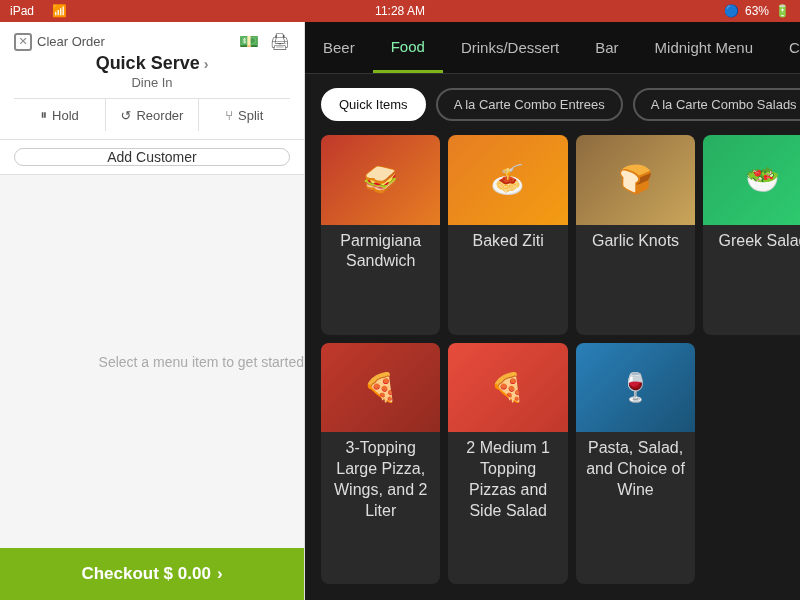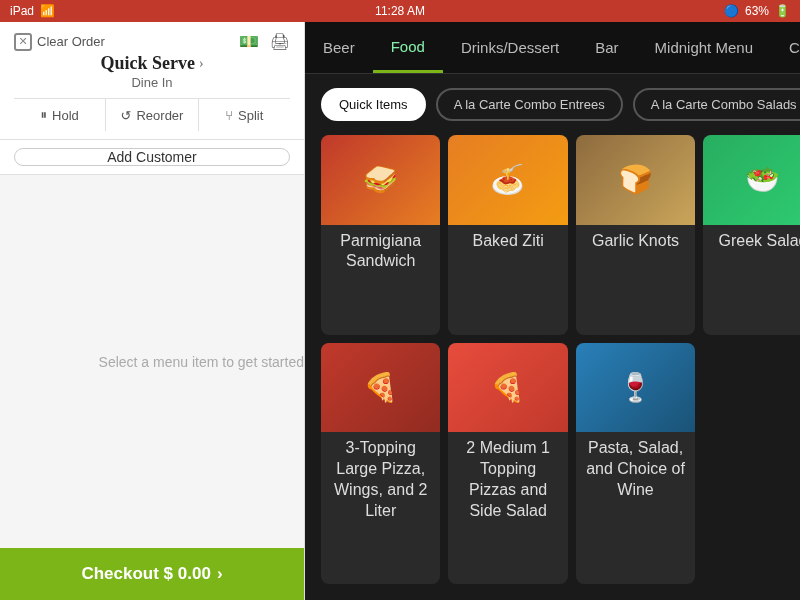--- a/index.html
+++ b/index.html
@@ -6,21 +6,21 @@
     body { width: 800px; height: 600px; overflow: hidden; font-family: -apple-system, BlinkMacSystemFont, "Helvetica Neue", Arial, sans-serif; background: #000; }
 
     
     .status-bar {
       width: 800px; height: 22px;
       background: #c0392b;
       display: flex; align-items: center; justify-content: space-between;
       padding: 0 10px;
       color: white; font-size: 12px; font-weight: 500;
     }
-    .status-bar-left { display: flex; align-items: center; gap: 6px; }
+    .status-bar-left { display: flex; align-items: center; gap: 18px; }
     .status-bar-center { position: absolute; left: 50%; transform: translateX(-50%); }
     .status-bar-right { display: flex; align-items: center; gap: 6px; }
 
     
     .main-layout { display: flex; width: 800px; height: 578px; }
 
     
     .left-panel {
       width: 305px; min-width: 305px;
       background: #f5f5f5;
@@ -47,21 +47,21 @@
       font-size: 11px; color: #888;
     }
     .header-icons { display: flex; gap: 10px; }
     .header-icon-btn {
       background: none; border: none; cursor: pointer;
       color: #555; font-size: 16px;
     }
 
     .quick-serve-title {
       text-align: center; font-size: 18px; font-weight: 600; color: #222;
-      display: flex; align-items: center; justify-content: center; gap: 4px; font-family: Liberation Serif, serif;
+      display: flex; align-items: center; justify-content: center; gap: 4px;
     }
     .quick-serve-title .arrow { font-size: 14px; color: #888; }
     .dine-in-label { text-align: center; font-size: 13px; color: #666; margin-top: 1px; }
 
     .action-buttons {
       display: flex; gap: 0; border-top: 1px solid #e0e0e0; margin-top: 8px;
     }
     .action-btn {
       flex: 1; background: none; border: none; padding: 8px 0;
       font-size: 13px; color: #555; cursor: pointer;

